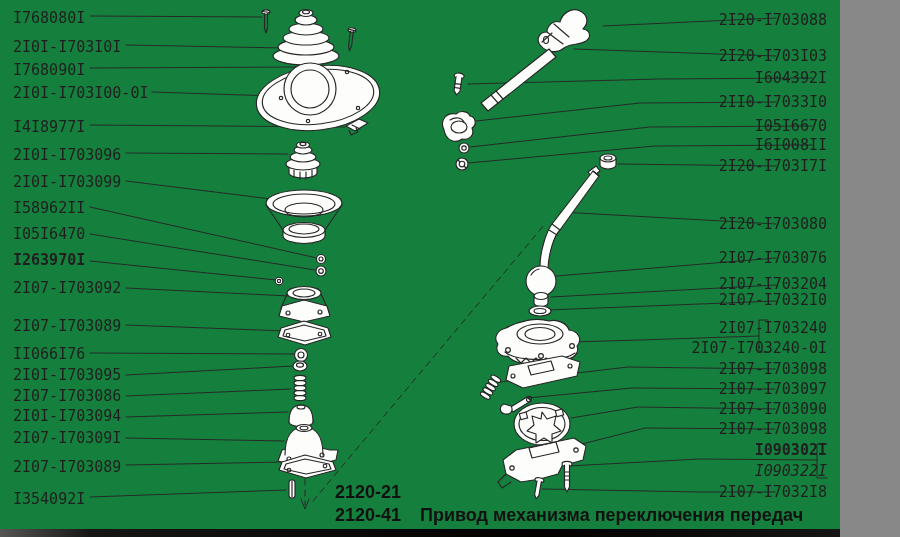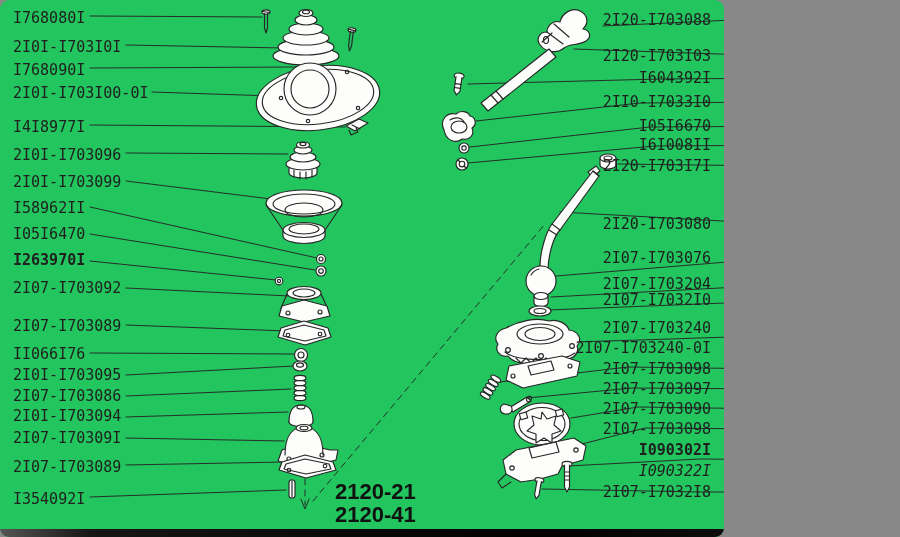--- a/index.html
+++ b/index.html
@@ -1,32 +1,32 @@
 <!DOCTYPE html>
 <html><head>
 <meta charset="utf-8">
 <style>
   html,body{margin:0;padding:0;background:#888;}
   #page{
-    position:relative;width:724px;height:537px;background:#22c55e;
-    overflow:hidden;font-family:"DejaVu Sans Mono", monospace;border-radius:9px;
+    position:relative;width:840px;height:537px;background:#15803d;
+    overflow:hidden;font-family:"DejaVu Sans Mono", monospace;
   }
   #art{position:absolute;left:0;top:0;width:900px;height:537px;
     stroke:#262626;fill:none;stroke-width:1.15;stroke-linecap:round;stroke-linejoin:round;}
   #art .w{fill:#fdfdfc;}
   #art .ld{stroke-width:0.95;}
   #art .dash{stroke-dasharray:6 5;stroke-width:0.95;}
   .plabel{
     position:absolute;font-size:15px;line-height:15px;color:#1f1f1f;
     white-space:pre;letter-spacing:0px;
   }
   .plabel.right{text-align:left;}
   .footer-text{
     position:absolute;font-family:"Liberation Sans", sans-serif;
-    font-weight:bold;font-size:22px;line-height:20px;color:#111;white-space:pre;
+    font-weight:bold;font-size:18px;line-height:20px;color:#111;white-space:pre;
   }
   #footer-bar{
     position:absolute;left:0;top:529px;width:900px;height:8px;
     background:linear-gradient(to right,#555 0%,#161616 10%,#000 60%,#1a1a1a 100%);
   }
 </style>
 </head>
 <body>
 
 <div id="page">
@@ -373,16 +373,17 @@
       <div class="plabel right" style="right: 13px; top: 382px;">2I07-I703097</div>
       <div class="plabel right" style="right: 13px; top: 402px;">2I07-I703090</div>
       <div class="plabel right" style="right: 13px; top: 422px;">2I07-I703098</div>
       <div class="plabel right" style="right: 13px; top: 443px; font-weight: bold;">I090302I</div>
       <div class="plabel right" style="right: 13px; top: 464px; font-style: italic;">I090322I</div>
       <div class="plabel right" style="right: 13px; top: 485px;">2I07-I7032I8</div>
     </div>
 
   <div class="footer-text" style="left:335px;top:482px;">2120-21</div>
   <div class="footer-text" style="left:335px;top:505px;">2120-41</div>
+  <div class="footer-text" style="left:420px;top:505px;">Привод механизма переключения передач</div>
   <div class="footer-text" style="left:844px;top:505px;">В230</div>
 
   <div id="footer-bar"></div>
 </div>
 
 </body></html>

